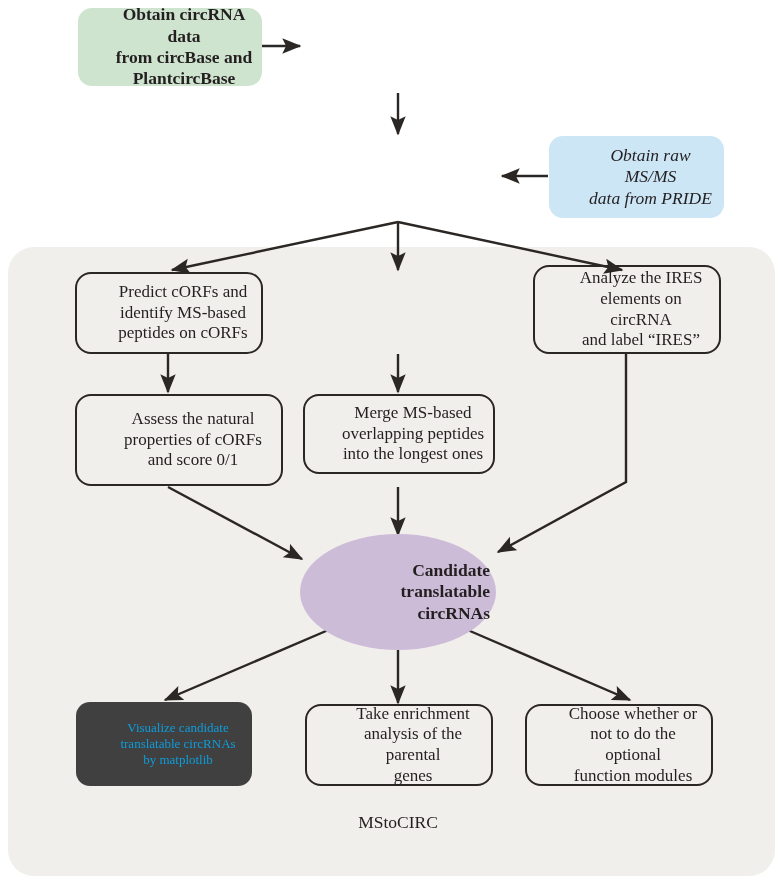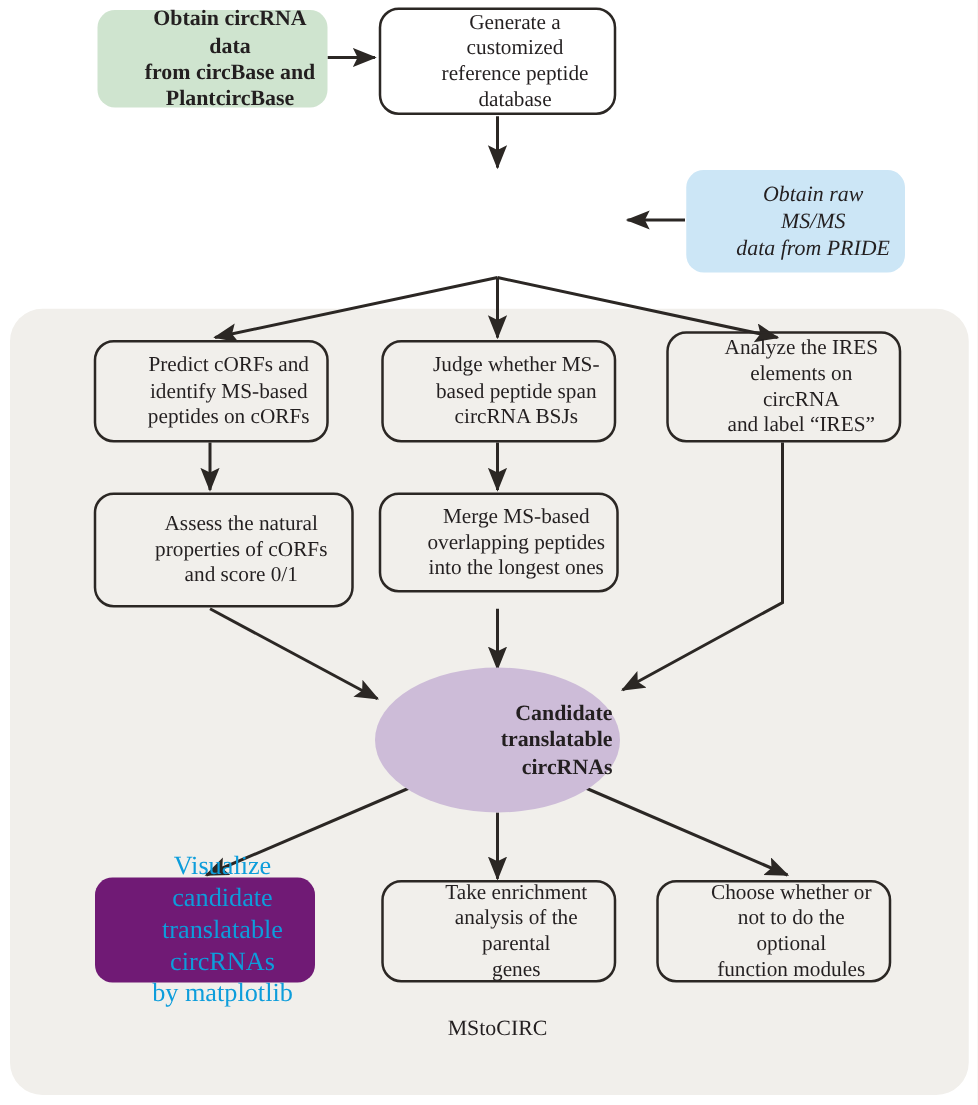--- a/index.html
+++ b/index.html
@@ -49,23 +49,23 @@
     font-size:17.5px;
   }
   .fill-blue{
     border:none;
     background:#cce6f6;
     border-radius:14px;
     font-size:17.5px;
   }
   .fill-blue-cyan{
     border:none;
-    background:#701a75;
+    background:#404040;
     border-radius:14px;
-    font-size:21px;
+    font-size:13px;
     color:#0d9ddb;
   }
   .ellipse{
     background:#cdbcd8;
     border-radius:50%;
     font-weight:bold;
     font-size:17.5px;
     color:#231f20;
     text-align:right;
   }
@@ -119,36 +119,30 @@
       <line x1="398" y1="650" x2="398" y2="703"></line>
 
       <line x1="463" y1="628" x2="630" y2="700"></line>
     </g>
   </svg>
 
   <div class="node fill-green" style="left:78px;top:8px;width:184px;height:78px;">
     <span class="txt">Obtain circRNA data<br>from circBase and<br>PlantcircBase</span>
   </div>
 
-  <div class="node rbox" style="left:303px;top:6px;width:190px;height:86px;">
-    <span class="txt">Generate a customized<br>reference peptide<br>database</span>
-  </div>
 
 
   <div class="node fill-blue" style="left:549px;top:136px;width:175px;height:82px;font-style:italic;">
     <span class="txt">Obtain raw MS/MS<br>data from PRIDE</span>
   </div>
 
   <div class="node rbox" style="left:75px;top:272px;width:188px;height:82px;">
     <span class="txt">Predict cORFs and<br>identify MS-based<br>peptides  on cORFs</span>
   </div>
 
-  <div class="node rbox" style="left:305px;top:272px;width:188px;height:82px;">
-    <span class="txt">Judge whether MS-<br>based peptide span<br>circRNA BSJs</span>
-  </div>
 
   <div class="node rbox" style="left:533px;top:265px;width:188px;height:89px;">
     <span class="txt">Analyze the IRES<br>elements on circRNA<br>and label “IRES”</span>
   </div>
 
   <div class="node rbox" style="left:75px;top:394px;width:208px;height:92px;">
     <span class="txt">Assess the natural<br>properties of cORFs<br>and score 0/1</span>
   </div>
 
   <div class="node rbox" style="left:303px;top:394px;width:192px;height:80px;">

